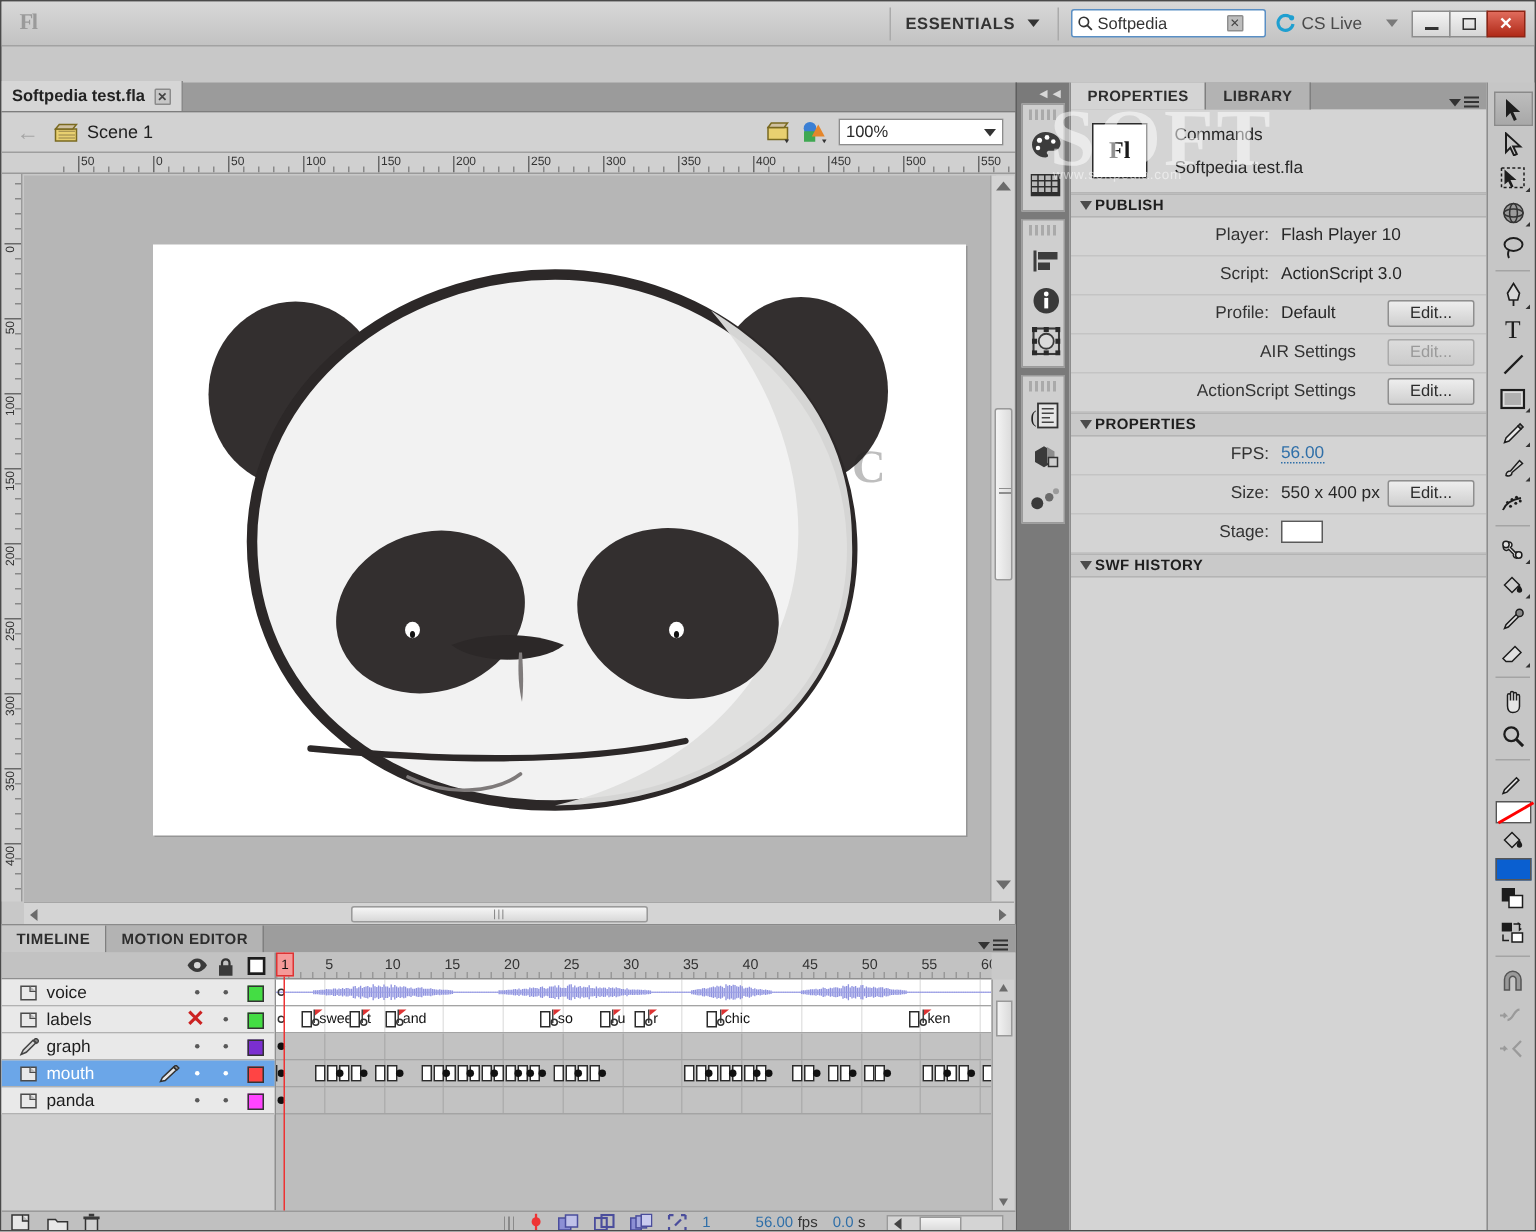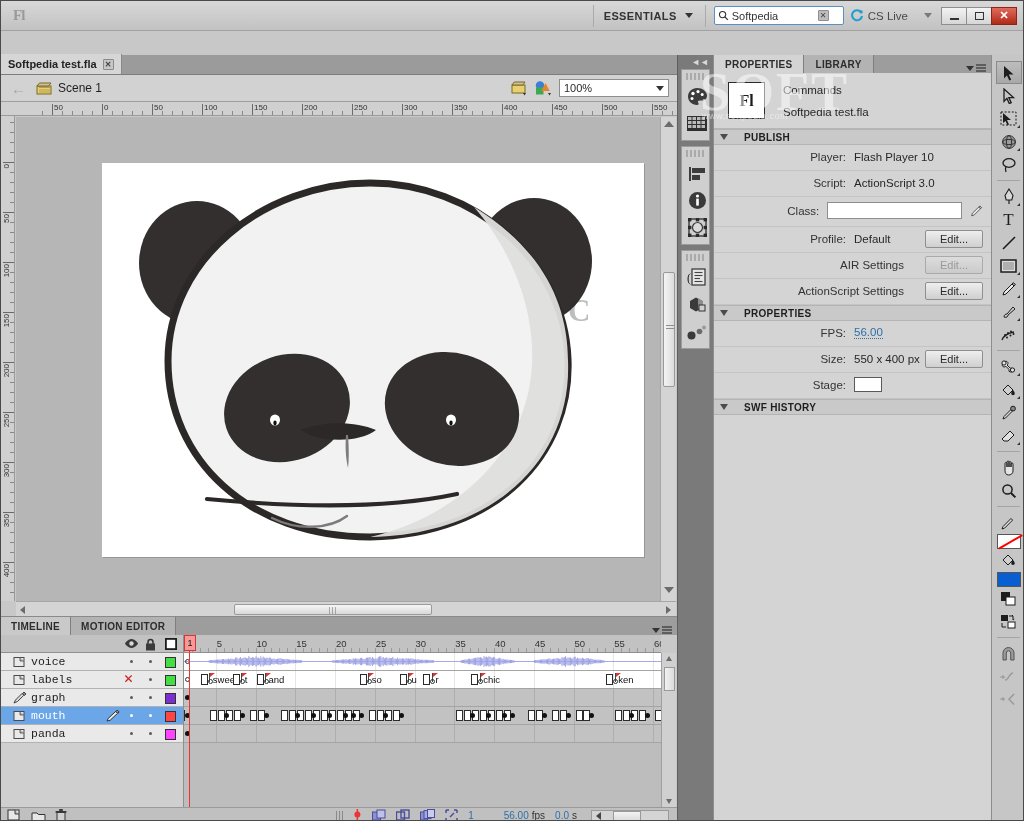--- a/index.html
+++ b/index.html
@@ -119,21 +119,21 @@
   .pmenu{ margin-left:auto; padding-right:5px; display:flex; align-items:center; gap:2px; }
   .pbody{ background:#d4d4d4; height:749px; }
   .doc-head{ display:flex; align-items:center; padding:9px 0 9px 14px; gap:18px;
      border-bottom:1px solid #b6b6b6; }
   .fl-thumb{ width:37px;height:37px;background:#fff;border:1px solid #2b2b2b;
      display:flex;align-items:center;justify-content:center; font-family:"Liberation Serif",serif;
      font-size:16px;font-weight:bold;color:#1a1a1a; }
   .doc-meta div{ font-size:11.5px; color:#272727; }
   .doc-meta .t2{ margin-top:10px; }
   .sect-head{ height:16px; background:#c9c9c9; border-top:1px solid #b4b4b4;
-     border-bottom:1px solid #b4b4b4; display:flex; align-items:center; gap:16px; padding-left:6px; }
+     border-bottom:1px solid #b4b4b4; display:flex; align-items:center; gap:2px; padding-left:6px; }
   .sect-head .tri{ width:0;height:0;border-left:4px solid transparent;border-right:4px solid transparent;
      border-top:6px solid #4b4b4b; }
   .sect-title{ font-size:10px; font-weight:bold; letter-spacing:.3px; color:#1e1e1e; }
   .prow{ display:flex; align-items:center; height:26px; padding:0 8px 2px 0;
      border-bottom:1px solid #c4c4c4; }
   .plabel{ width:140px; text-align:right; padding-right:8px; font-size:11.5px; color:#333; }
   .pval{ font-size:11.5px; color:#272727; }
   .pval.link{ color:#2f6fa8; border-bottom:1px dotted #2f6fa8; }
   .pbtn{ margin-left:auto; width:58px;height:18px; font-size:11px; color:#2b2b2b;
      background:linear-gradient(#eee,#cfcfcf); border:1px solid #8f8f8f; border-radius:2px;
@@ -167,21 +167,21 @@
   .tltab.inactive{ background:#b3b3b3; }
 
   .tlbody{ position:relative; height:188px; background:#c9c9c9; }
   .layerhdr{ position:absolute; left:0; top:0; width:183px; height:18px;
      background:#c2c2c2; border-bottom:1px solid #8f8f8f; border-right:1px solid #8f8f8f;
      display:flex; align-items:center; }
   .lh-ic{ position:absolute; top:3px; }
   .layercol{ position:absolute; left:0; top:18px; width:183px; height:154px;
      border-right:1px solid #8f8f8f; background:#cfcfcf; }
   .lrow{ height:18px; display:flex; align-items:center; border-bottom:1px solid #b2b2b2;
-     background:#e9e9e9; position:relative;font-family:Liberation Mono, monospace; }
+     background:#e9e9e9; position:relative; }
   .lrow.active{ background:#6ba6e8; }
   .lrow .lname{ margin-left:30px; font-size:11.5px; color:#1d1d1d; }
   .lrow.active .lname{ color:#fff; }
   .ldot{ position:absolute; width:3px;height:3px; border-radius:50%; background:#5a5a5a; top:7px; }
   .lrow.active .ldot{ background:#fff; }
   .lsw{ position:absolute; left:164px; top:4px; width:11px;height:11px; border:1px solid #333; }
   .ltype{ position:absolute; left:12px; top:3px; }
 
   .framehdr{ position:absolute; left:183px; top:0; width:477px; height:18px;
      background:#c2c2c2; border-bottom:1px solid #8f8f8f; overflow:hidden; }
@@ -620,28 +620,20 @@
         <span class="tri"></span>
         <span class="sect-title">PUBLISH</span>
       </div>
       <div class="prow">
         <span class="plabel">Player:</span>
         <span class="pval">Flash Player 10</span>
       </div>
       <div class="prow">
         <span class="plabel">Script:</span>
         <span class="pval">ActionScript 3.0</span>
-      </div>
-      <div class="prow" style="height:30px;">
-        <span class="plabel">Class:</span>
-        <input class="class-input" value="" style="">
-        <svg width="16" height="16" viewBox="0 0 16 16" style="margin-left:8px;">
-          <path d="M2 14l1-3.2L11 3l2.2 2.2-8 7.8z" fill="#e6e6e6" stroke="#444" stroke-width="1"></path>
-          <path d="M11 3l1.4-1.4 2.2 2.2L13.2 5.2z" fill="#b8b8b8" stroke="#444" stroke-width="1"></path>
-        </svg>
       </div>
       <div class="prow">
         <span class="plabel">Profile:</span>
         <span class="pval">Default</span>
         <span class="pbtn">Edit...</span>
       </div>
       <div class="prow">
         <span class="plabel" style="width:198px;">AIR Settings</span>
         <span class="pbtn disabled">Edit...</span>
       </div>

